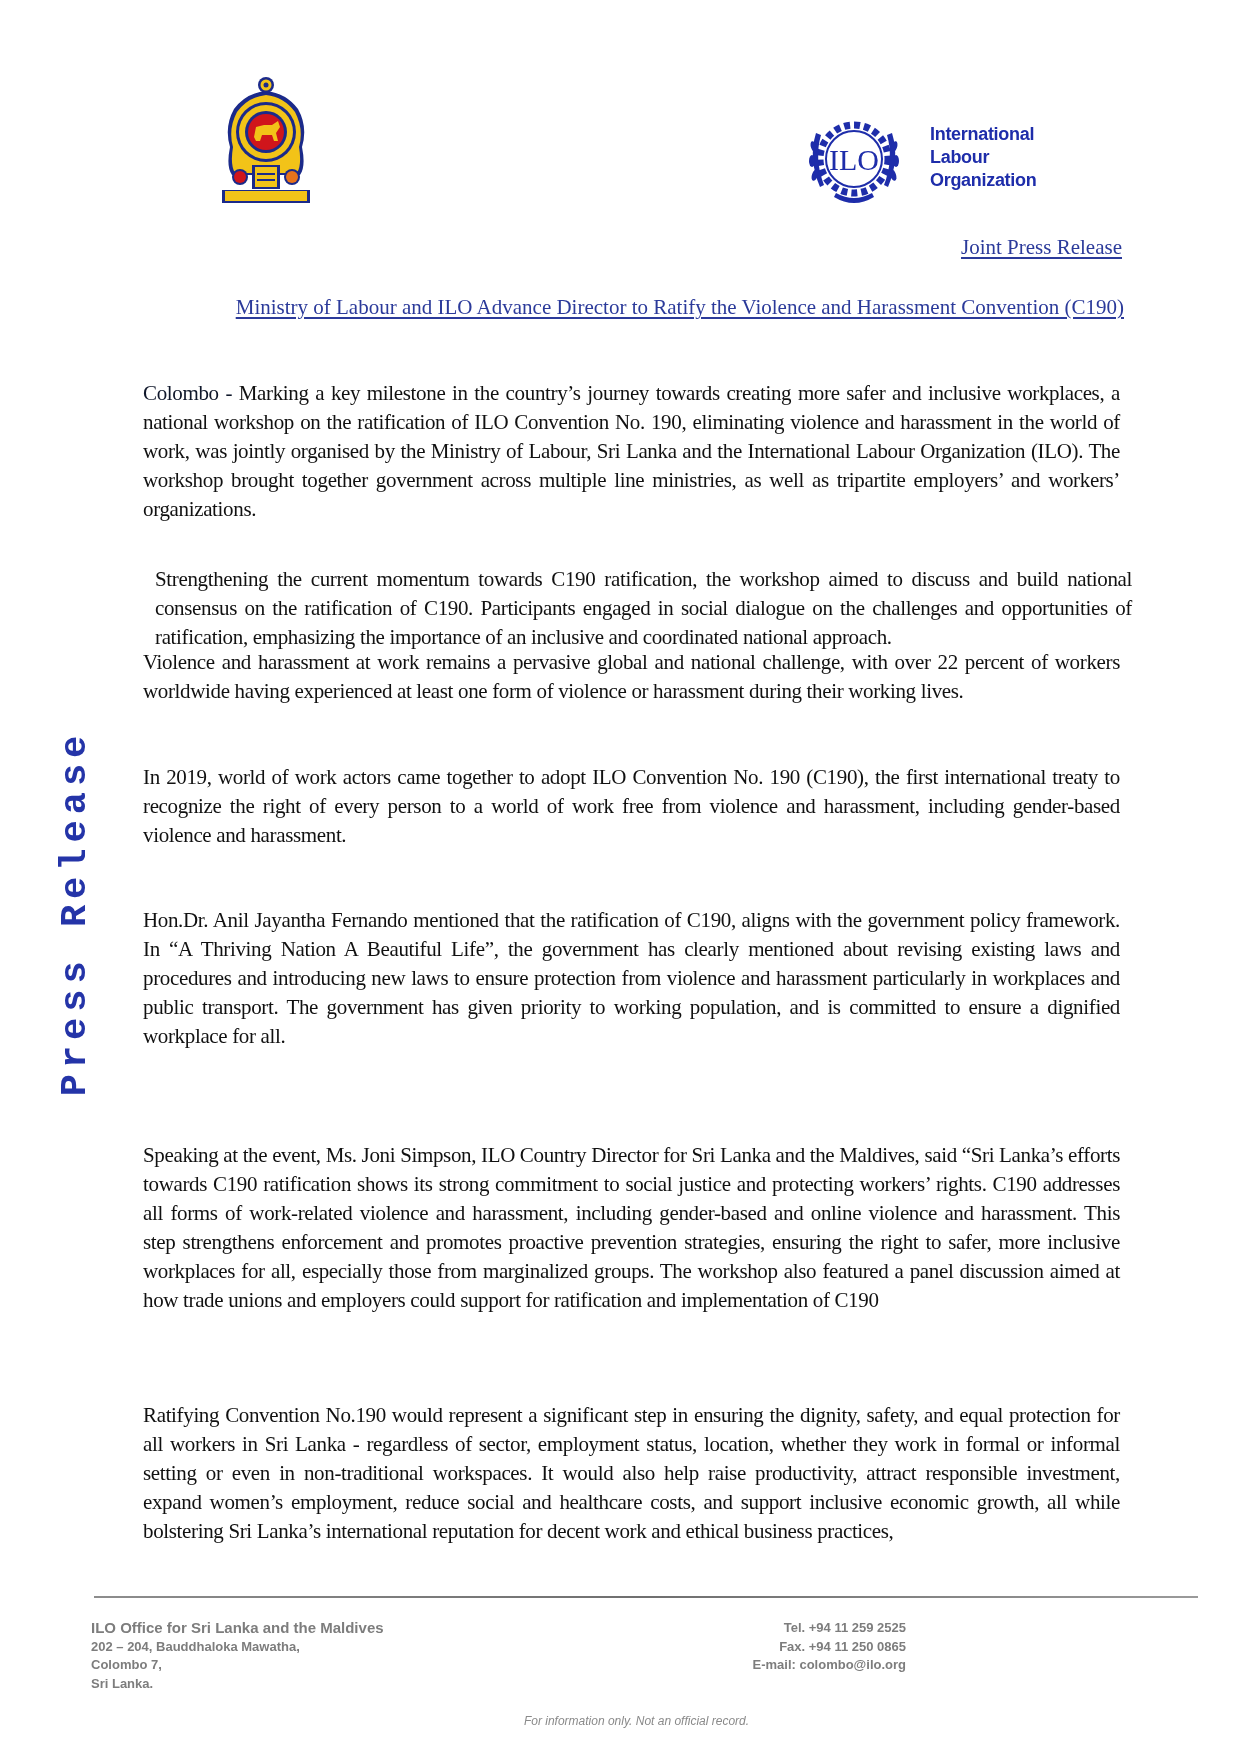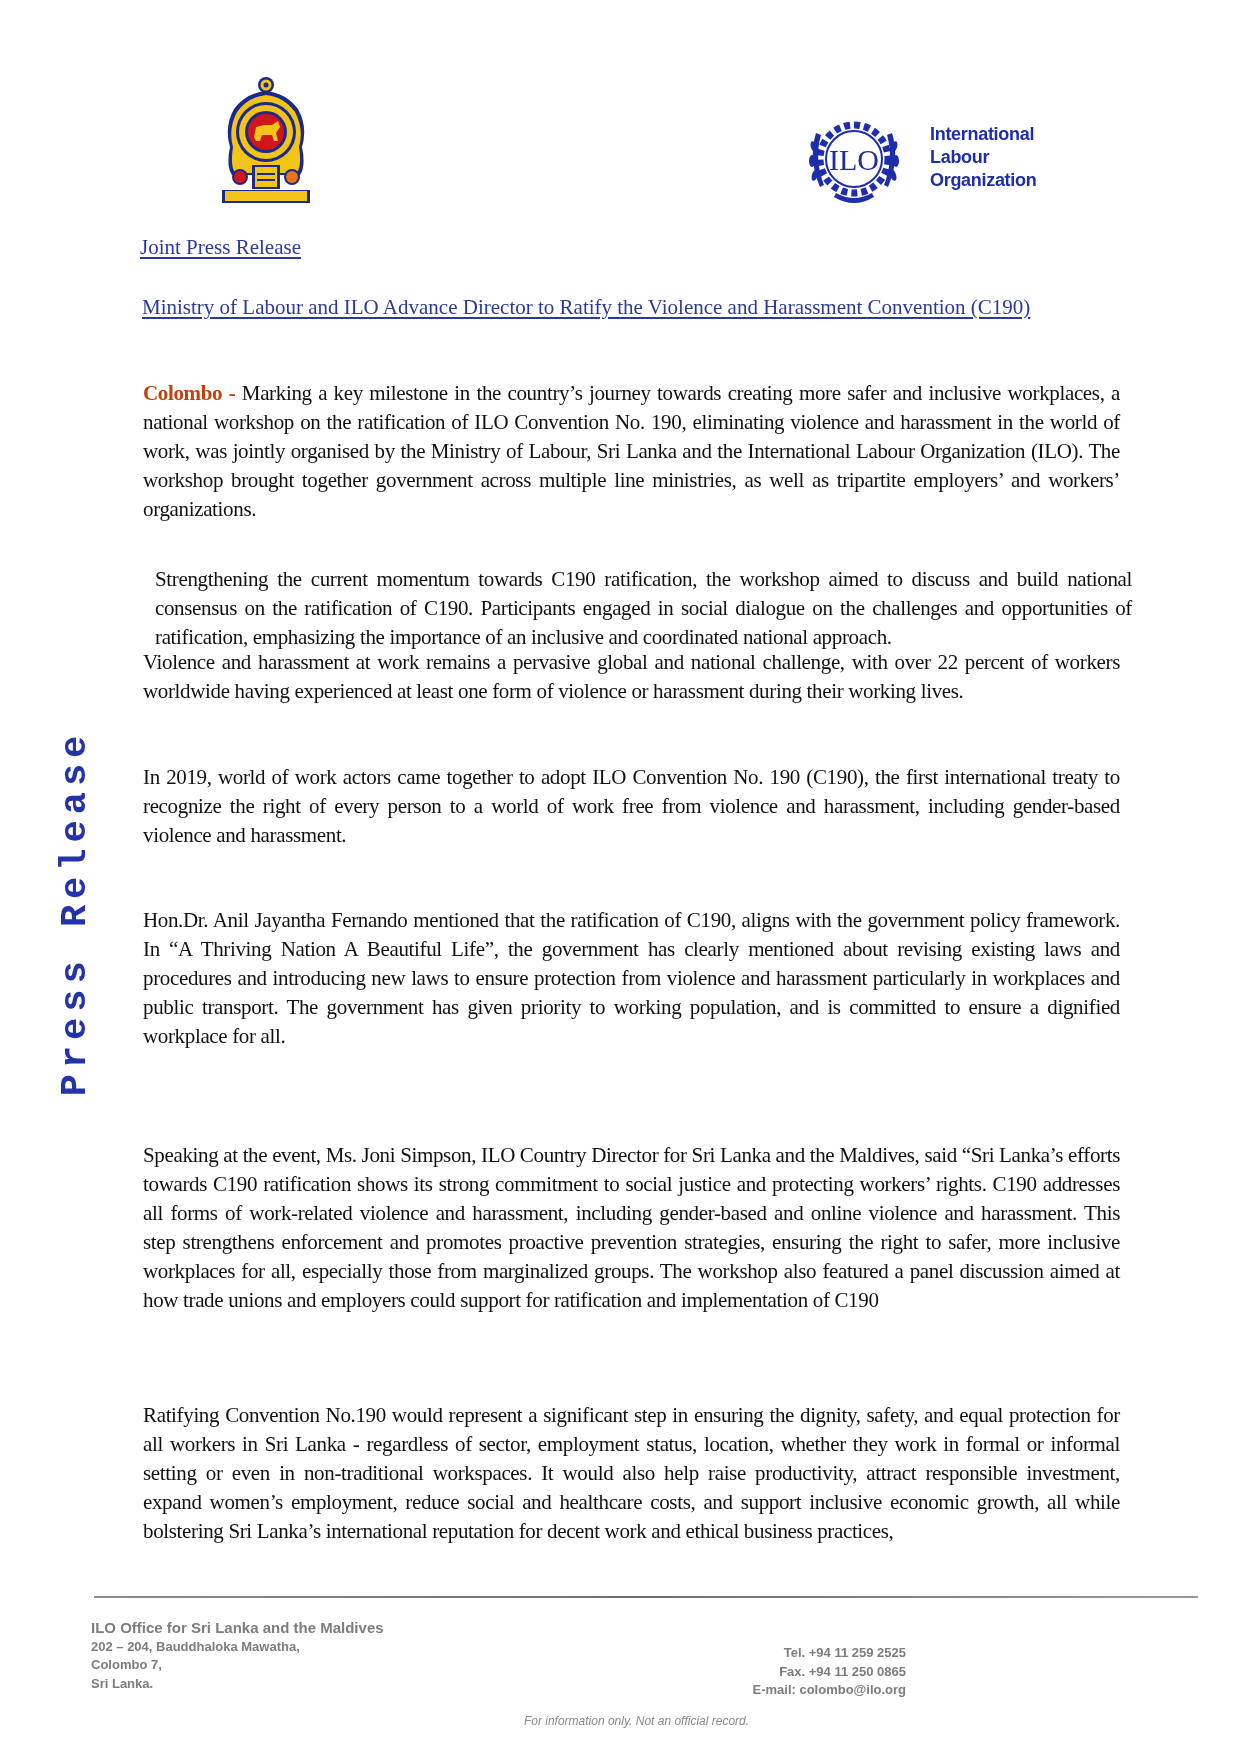--- a/index.html
+++ b/index.html
@@ -5,41 +5,41 @@
   html, body { margin: 0; padding: 0; background: #ffffff; }
   body { width: 1241px; height: 1754px; position: relative; overflow: hidden; }
   .page { position: absolute; left: 0; top: 0; width: 1241px; height: 1754px; background: #fff; }
 
   .emblem { position: absolute; left: 222px; top: 77px; width: 88px; height: 127px; }
   .ilo-logo { position: absolute; left: 806px; top: 113px; width: 96px; height: 96px; }
   .ilo-name { position: absolute; left: 930px; top: 123px; font-family: Liberation Sans, sans-serif; font-weight: bold;
               color: #1e2daa; font-size: 18px; line-height: 23px; letter-spacing: -0.3px; }
 
   .serif { font-family: "Liberation Serif", serif; }
-  .heading { position: absolute; left: 140px; width: 982px; text-align: left; color: #2b3a9a;
+  .heading { position: absolute; left: 140px; width: 982px; text-align: right; color: #2b3a9a;
              font-size: 21px; text-decoration: underline; text-underline-offset: 3px; }
   .h-joint { top: 235px; }
   .h-title { top: 292px; line-height: 30px; }
 
   .body-text { position: absolute; left: 143px; width: 977px; font-size: 21px; line-height: 29px; color: #111;
                text-align: justify; letter-spacing: -0.35px; }
-  .body-text .loc { color: #c2410c; font-weight: bold; }
+  .body-text .loc { color: #0f172a; font-weight: normal; }
 
   .side-label { position: absolute; left: 55px; top: 737px; width: 40px; height: 352px; }
   .side-label span { position: absolute; left: 50%; top: 50%; transform: translate(-50%,-50%) rotate(-90deg);
                      white-space: nowrap; font-family: "Liberation Mono", monospace; font-weight: bold; font-size: 37px;
                      color: #2434a8; letter-spacing: 6px; }
 
   .footer-rule { position: absolute; left: 94px; top: 1596px; width: 1104px; height: 2px;
                  background: linear-gradient(to right, #8d8d8d, #6f6f6f 50%, #9a9a9a); }
   .footer-left { position: absolute; left: 91px; top: 1619px; font-family: "Liberation Sans", sans-serif; font-weight: bold;
                  color: #7d7d7d; font-size: 13px; line-height: 18.7px; }
   .footer-left .org { font-size: 15px; }
   .footer-right { position: absolute; right: 335px; top: 1619px; font-family: "Liberation Sans", sans-serif; font-weight: bold;
-                  color: #7d7d7d; font-size: 13px; line-height: 18.7px; text-align: right; margin-top: 25px; }
+                  color: #7d7d7d; font-size: 13px; line-height: 18.7px; text-align: right; }
   .disclaimer { position: absolute; left: 16px; width: 1241px; top: 1714px; text-align: center;
                 font-family: "Liberation Sans", sans-serif; font-style: italic; color: #8a8a8a; font-size: 12px; }
 </style>
 </head>
 <body>
 
 <div class="page">
 
   <svg class="emblem" viewBox="0 0 88 127">
     <rect x="0" y="113" width="88" height="13" fill="#1b2a8a"></rect>

